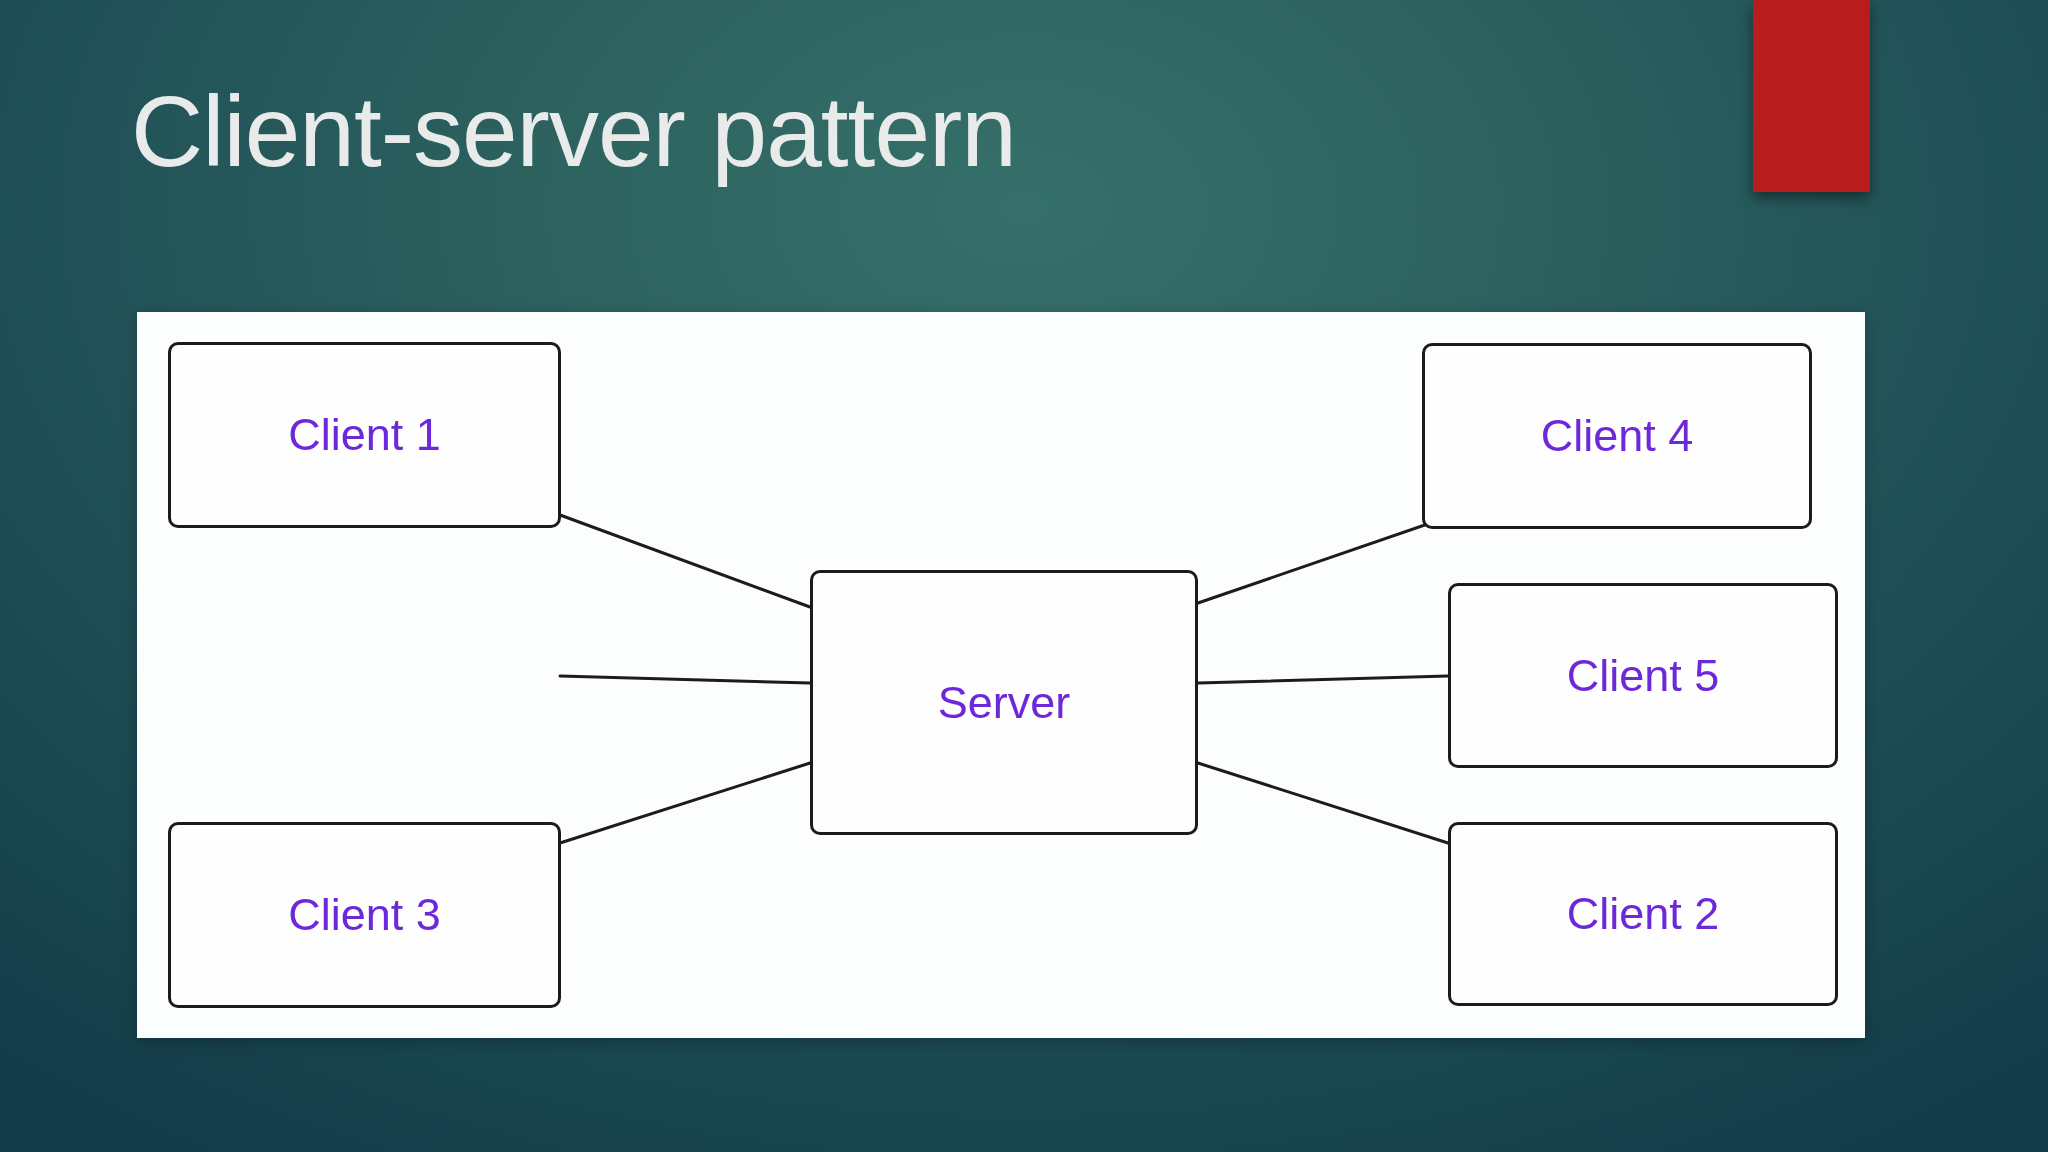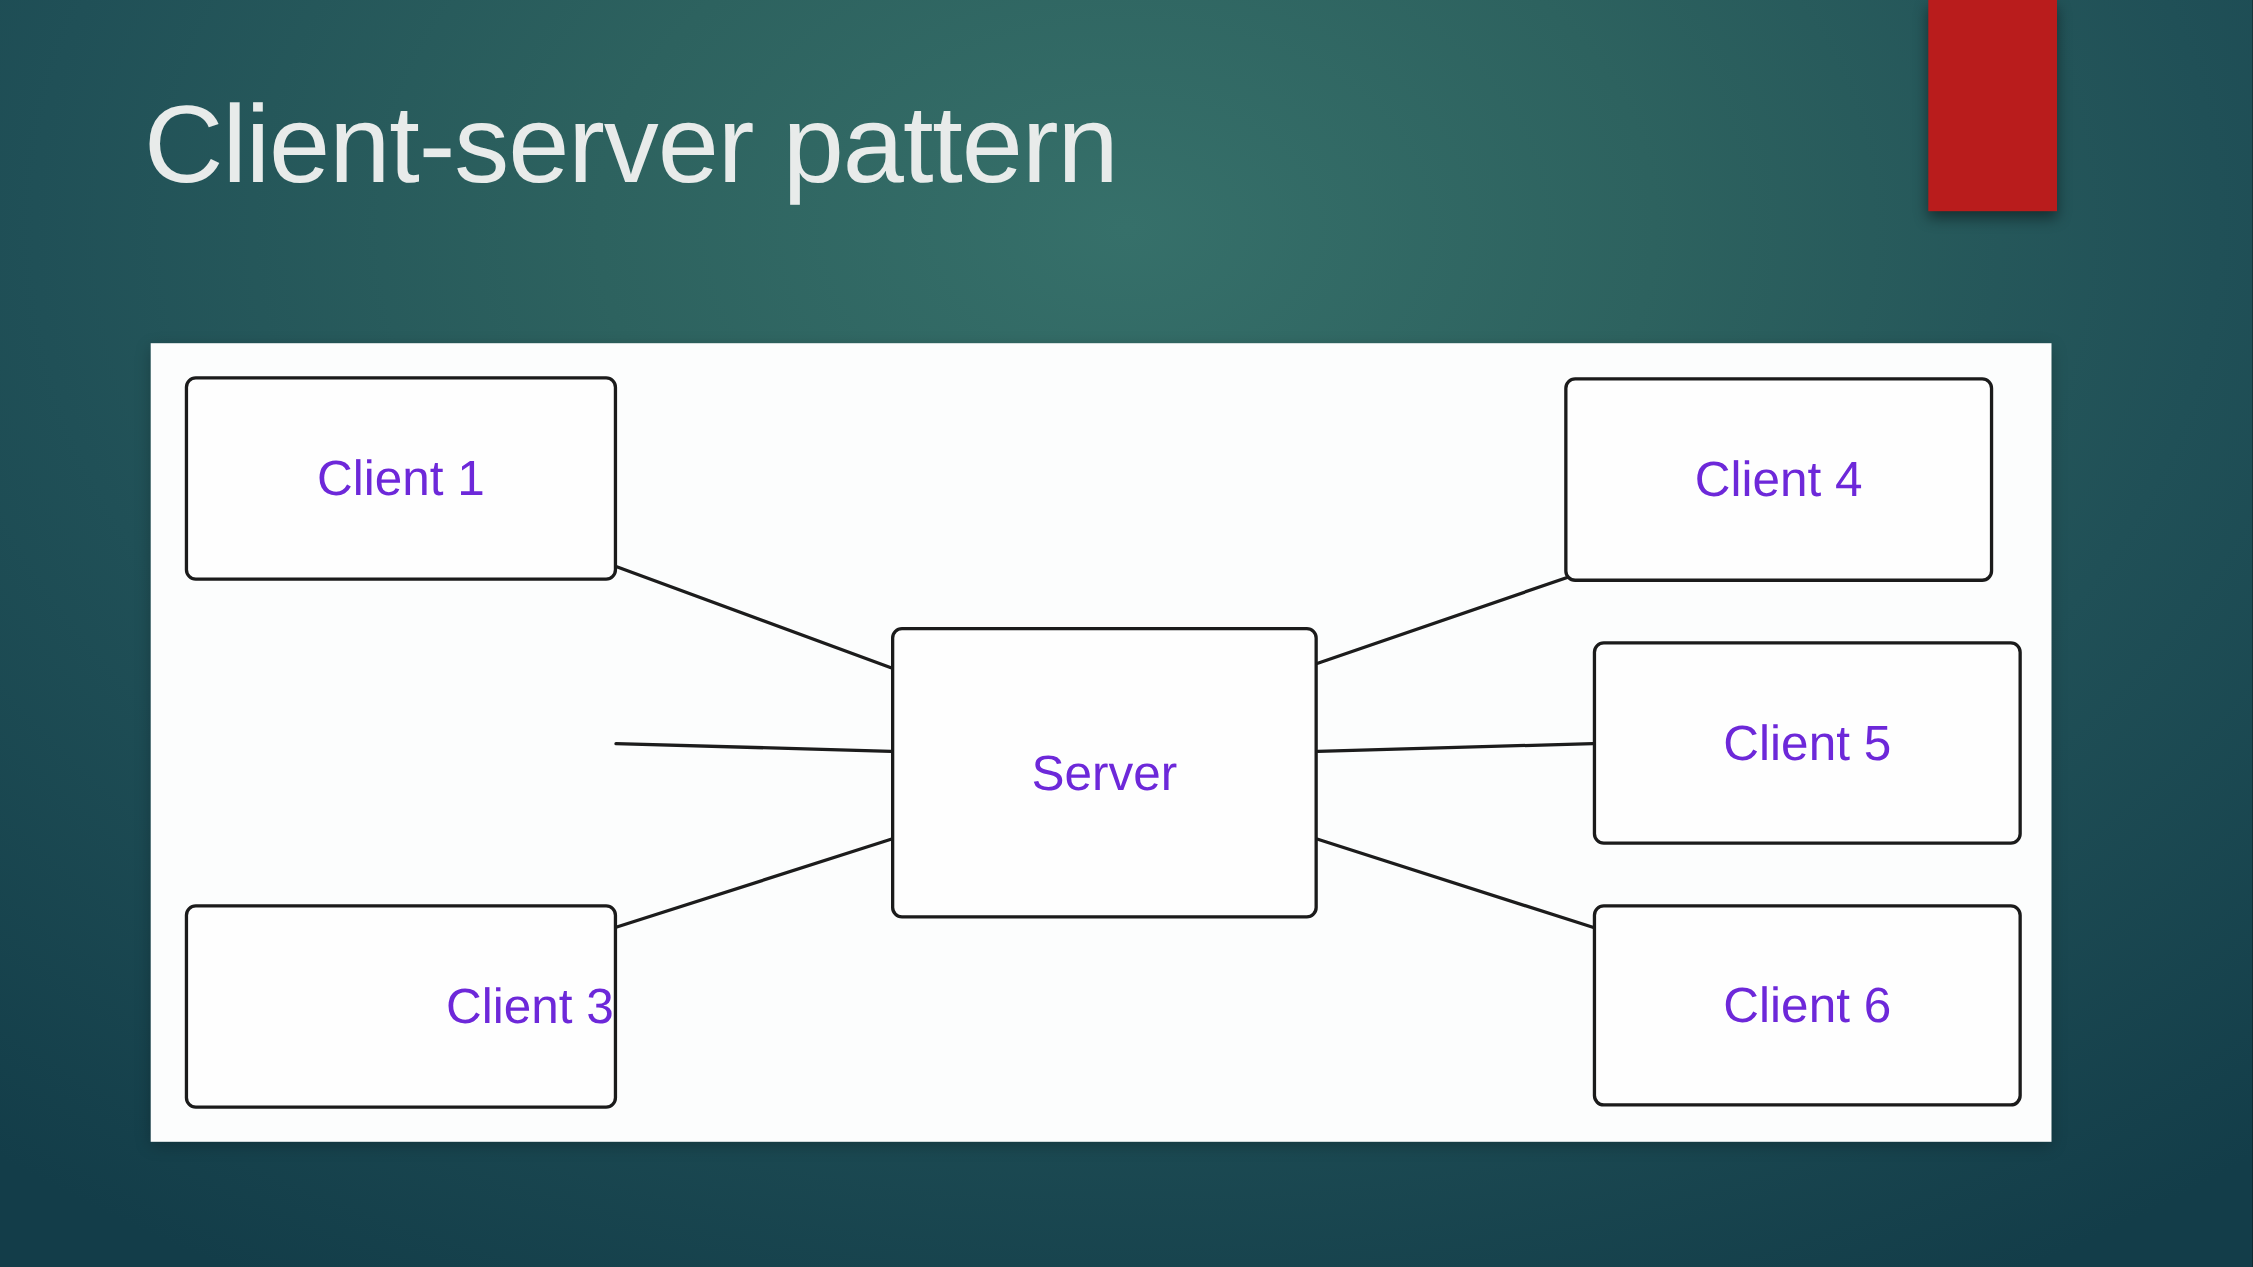--- a/index.html
+++ b/index.html
@@ -54,21 +54,21 @@
     border: 3px solid #1b1b1b;
     border-radius: 10px;
     display: flex;
     align-items: center;
     justify-content: center;
     font-size: 45px;
     color: #6d28d9;
   }
   .node-c1 { left: 31px;   top: 30px;  width: 393px; height: 186px; }
   .node-c2 { left: 31px;   top: 271px; width: 393px; height: 185px; }
-  .node-c3 { left: 31px;   top: 510px; width: 393px; height: 186px; justify-content: flex-end; }
+  .node-c3 { left: 31px;   top: 510px; width: 393px; height: 186px; }
   .node-c4 { left: 1285px; top: 31px;  width: 390px; height: 186px; }
   .node-c5 { left: 1311px; top: 271px; width: 390px; height: 185px; }
   .node-c6 { left: 1311px; top: 510px; width: 390px; height: 184px; }
   .node-server { left: 673px; top: 243px; width: 388px; height: 265px; margin-top: 15px; }
 </style>
 </head>
 <body>
 
 <div class="slide">
 
@@ -93,20 +93,20 @@
     <div class="node node-c3">
       <span>Client 3</span>
     </div>
     <div class="node node-c4">
       <span>Client 4</span>
     </div>
     <div class="node node-c5">
       <span>Client 5</span>
     </div>
     <div class="node node-c6">
-      <span>Client 6</span>
+      <span>Client 2</span>
     </div>
     <div class="node node-server">
       <span>Server</span>
     </div>
 
   </div>
 </div>
 
 </body></html>

